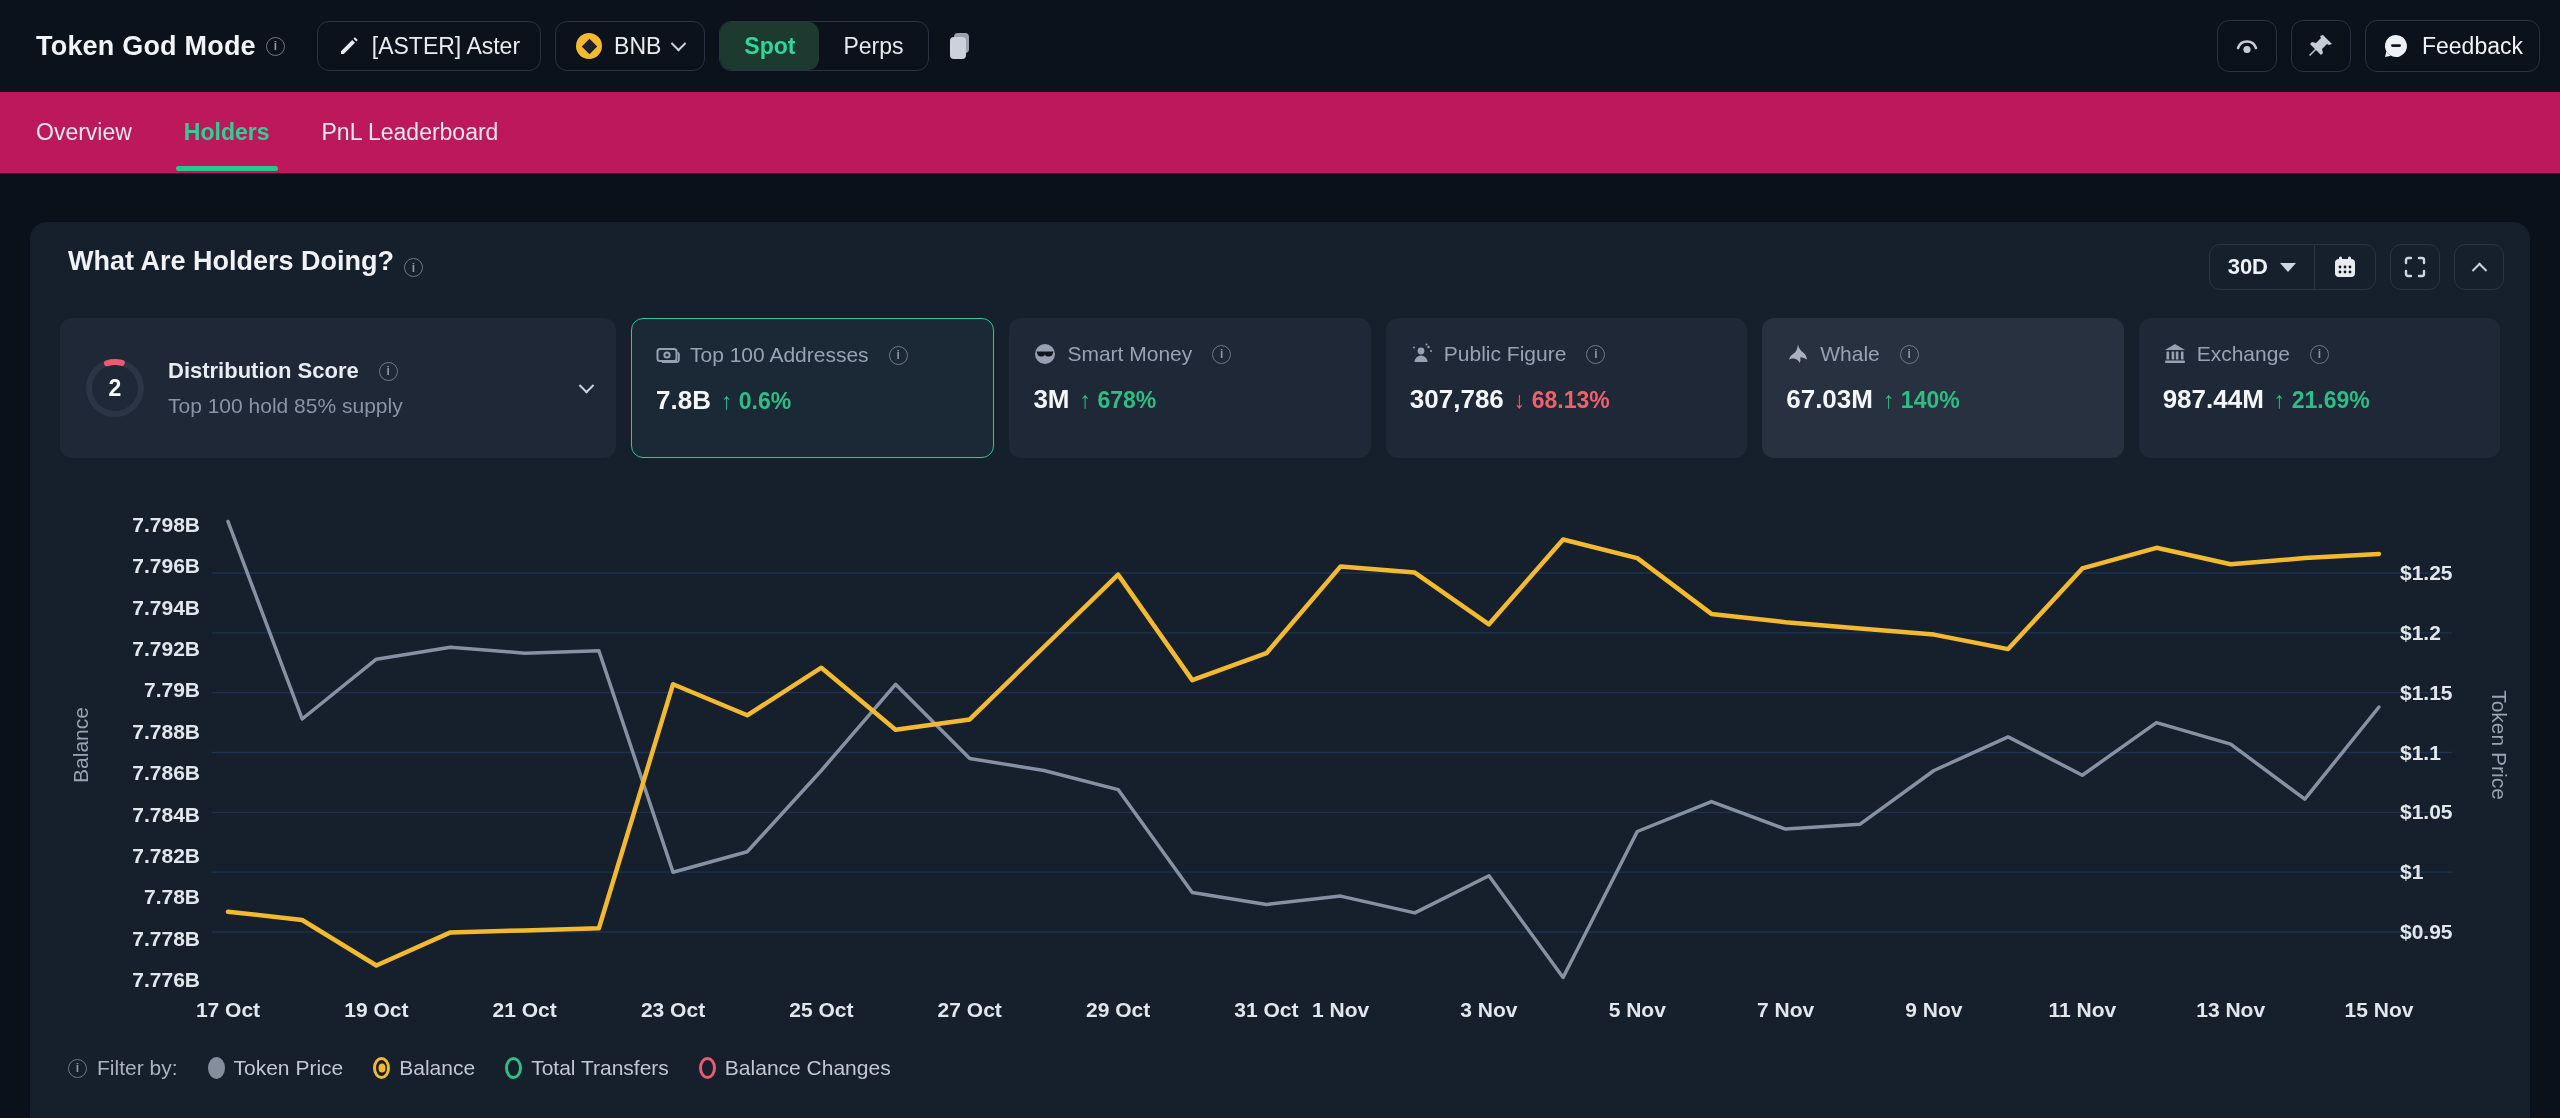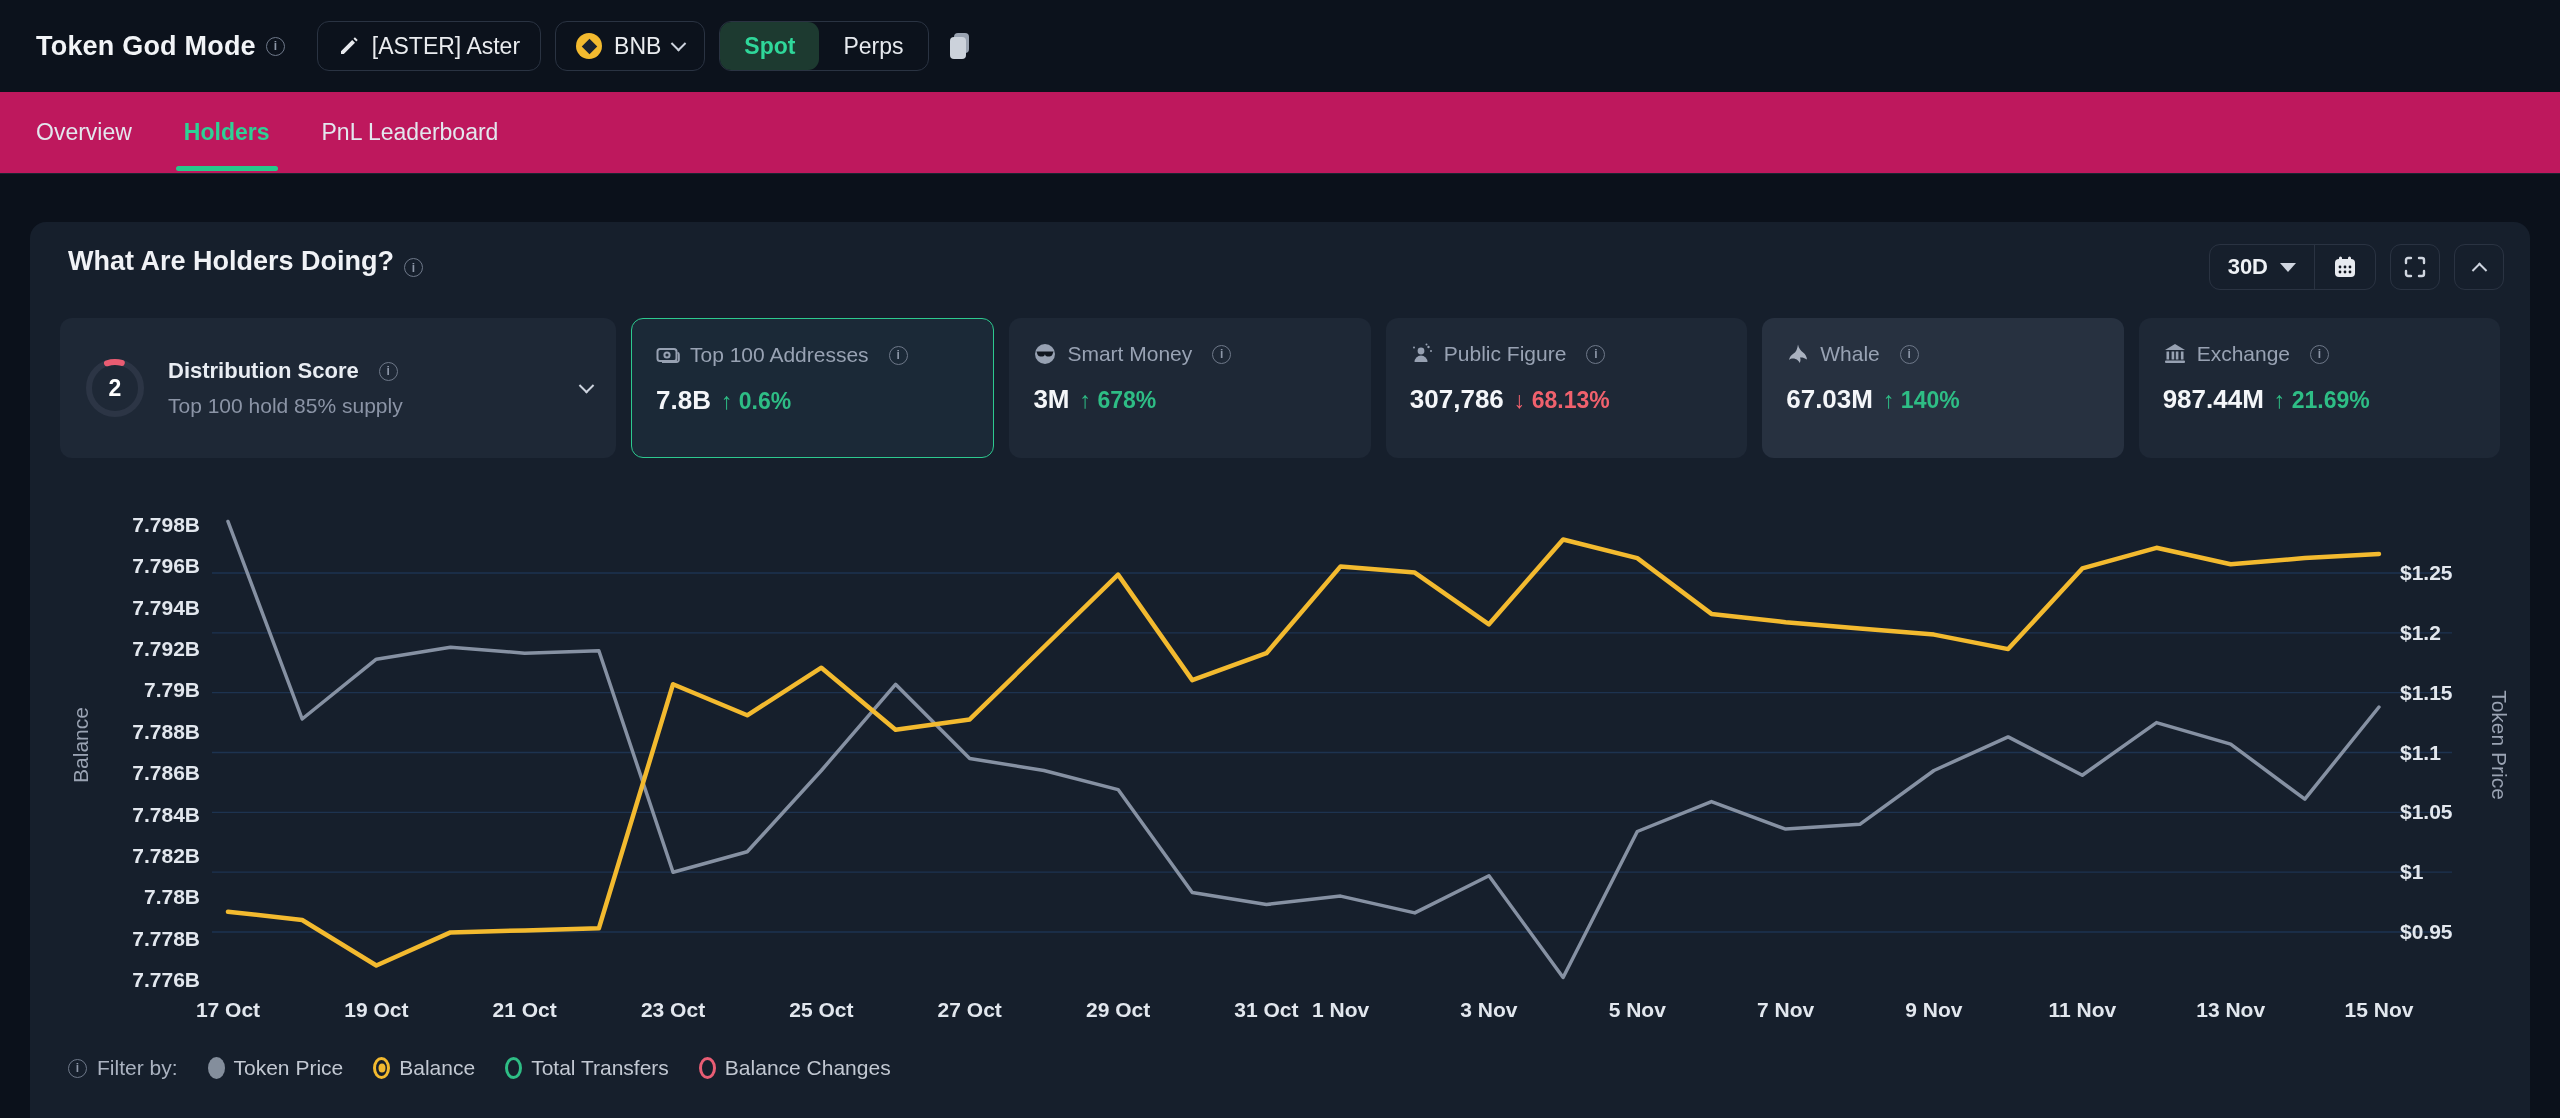--- a/index.html
+++ b/index.html
@@ -106,20 +106,46 @@
     <button class="icon-plain">
       <span>
         <svg width="26" height="30" viewBox="0 0 26 30">
             <rect x="7" y="2" width="15" height="20" rx="4" fill="#9aa3b1"></rect>
             <rect x="3" y="6" width="16" height="22" rx="4" fill="#ccd2db"></rect>
           </svg>
       </span>
     </button>
   </div>
 
+  <div class="tb-right">
+    <button class="icon-btn">
+      <span>
+        <svg width="26" height="24" viewBox="0 0 26 24">
+            <path d="M4 14a9.5 9.5 0 0 1 18 0" fill="none" stroke="#c6ccd6" stroke-width="2.6" stroke-linecap="round"></path>
+            <circle cx="13" cy="15.5" r="3.6" fill="#c6ccd6"></circle>
+          </svg>
+      </span>
+    </button>
+    <button class="icon-btn">
+      <span>
+        <svg width="26" height="26" viewBox="0 0 26 26">
+            <path d="M15 2l9 9-3 1-2-1-5 5 1 4-2 2-5-5-6 6-1-1 6-6-5-5 2-2 4 1 5-5-1-2z" fill="#c6ccd6"></path>
+          </svg>
+      </span>
+    </button>
+    <button class="icon-btn">
+      <span>
+        <svg width="28" height="28" viewBox="0 0 28 28">
+            <path d="M14 3a11 11 0 1 1-9.6 16.3L3 25l5.9-1.2A11 11 0 0 1 14 3z" fill="#eef1f5"></path>
+            <rect x="9" y="12.2" width="10" height="2.8" rx="1.4" fill="#10161f"></rect>
+          </svg>
+      </span>
+      <span>Feedback</span>
+    </button>
+  </div>
 </header>
 
 <nav class="tab-bar">
   <button class="tab">Overview</button>
   <button class="tab active">Holders</button>
   <button class="tab">PnL Leaderboard</button>
 </nav>
 
 <section class="panel">
   <div class="panel-header">

